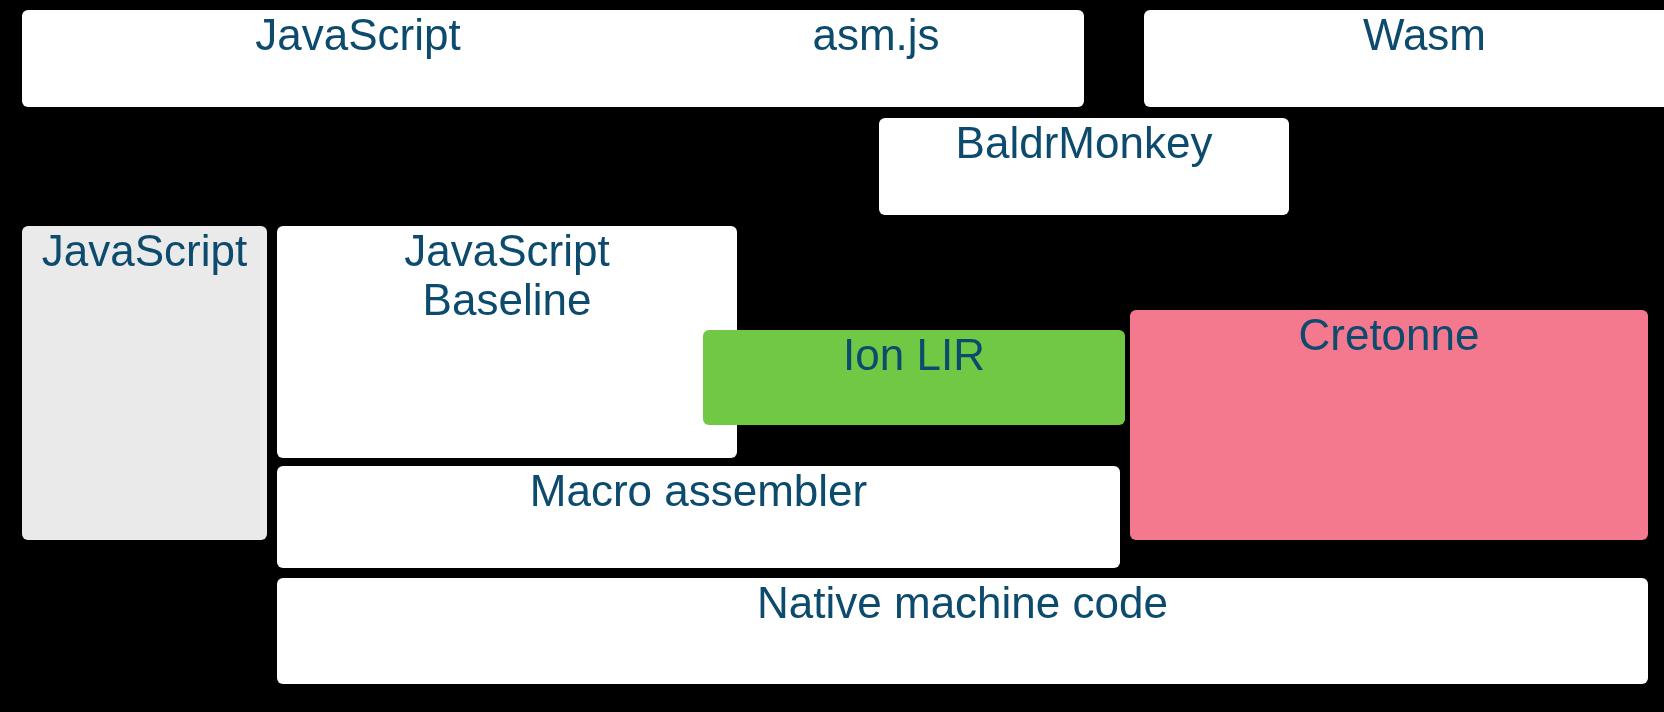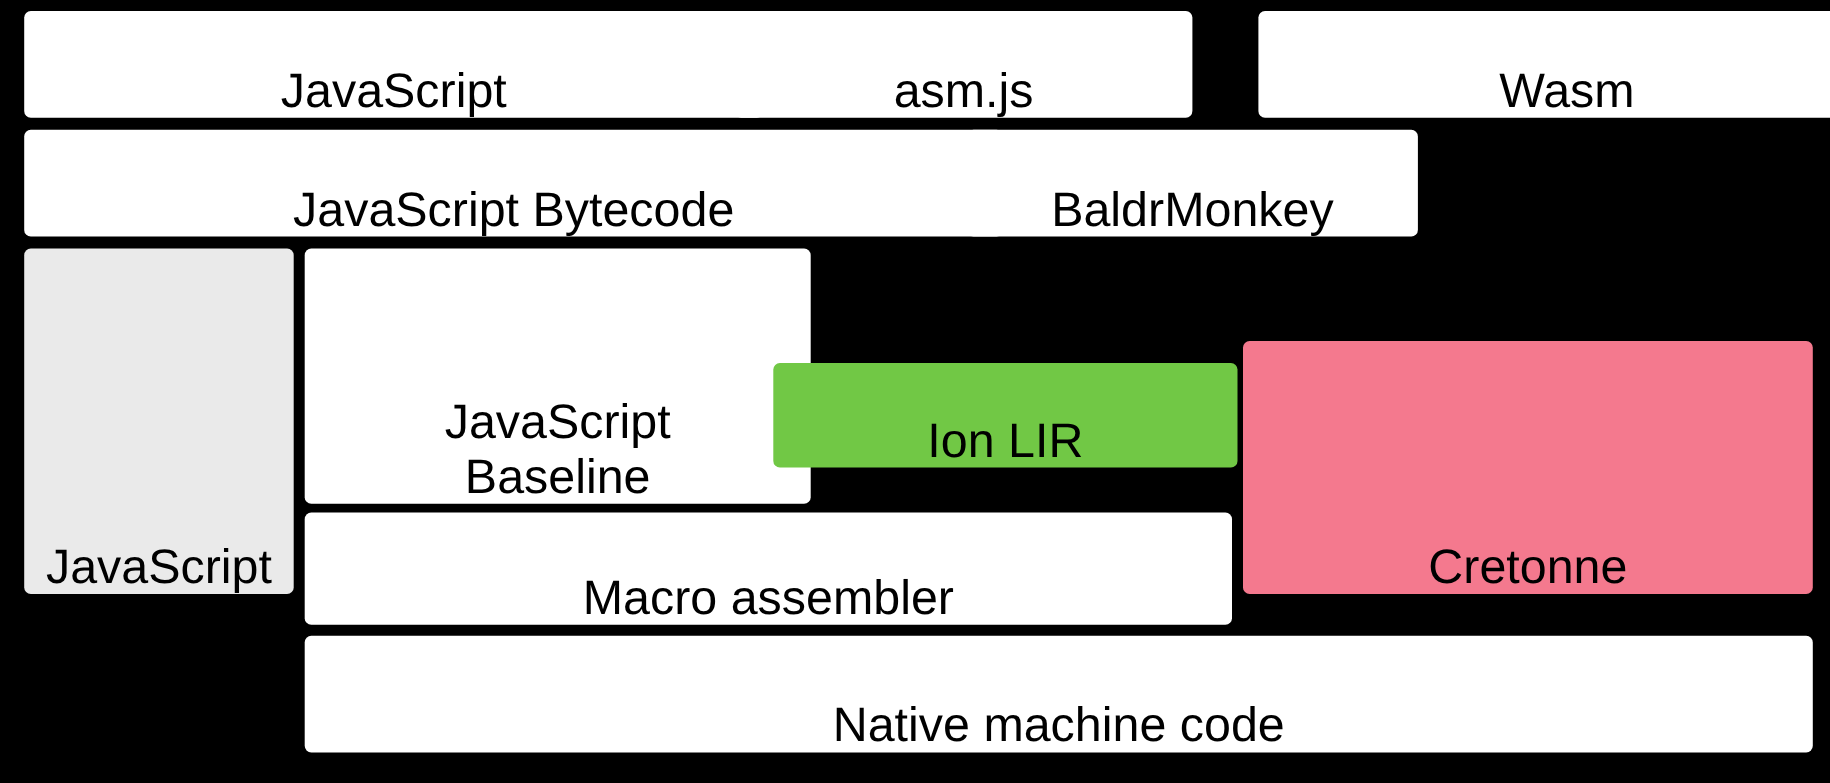--- a/index.html
+++ b/index.html
@@ -12,25 +12,25 @@
     width: 1664px;
     height: 712px;
     background: #000000;
     overflow: hidden;
     font-family: "Liberation Sans", sans-serif;
   }
   .node {
     position: absolute;
     box-sizing: border-box;
     display: flex;
-    align-items: flex-end;
+    align-items: flex-start;
     justify-content: center;
     text-align: center;
     border-radius: 6px;
-    color: #000000;
+    color: #0c4a6e;
     font-size: 44px;
     font-weight: 400;
     line-height: 1.12;
     letter-spacing: 0px;
     white-space: pre-line;
     user-select: none;
   }
   .fill-white { background: #FFFFFF; }
   .fill-gray  { background: #EAEAEA; }
   .fill-green { background: #71C845; }
@@ -46,23 +46,20 @@
   </div>
 
   <div class="node fill-white" style="left:668px; top:10px; width:416px; height:97px;">
     <span>asm.js</span>
   </div>
 
   <div class="node fill-white" style="left:1144px; top:10px; width:561px; height:97px;">
     <span>Wasm</span>
   </div>
 
-  <div class="node fill-white" style="left:22px; top:118px; width:890px; height:97px;">
-    <span>JavaScript Bytecode</span>
-  </div>
 
   <div class="node fill-white" style="left:879px; top:118px; width:410px; height:97px;">
     <span>BaldrMonkey</span>
   </div>
 
   <div class="node fill-gray" style="left:22px; top:226px; width:245px; height:314px;">
     <span>JavaScript</span>
   </div>
 
   <div class="node fill-white" style="left:277px; top:226px; width:460px; height:232px;">

